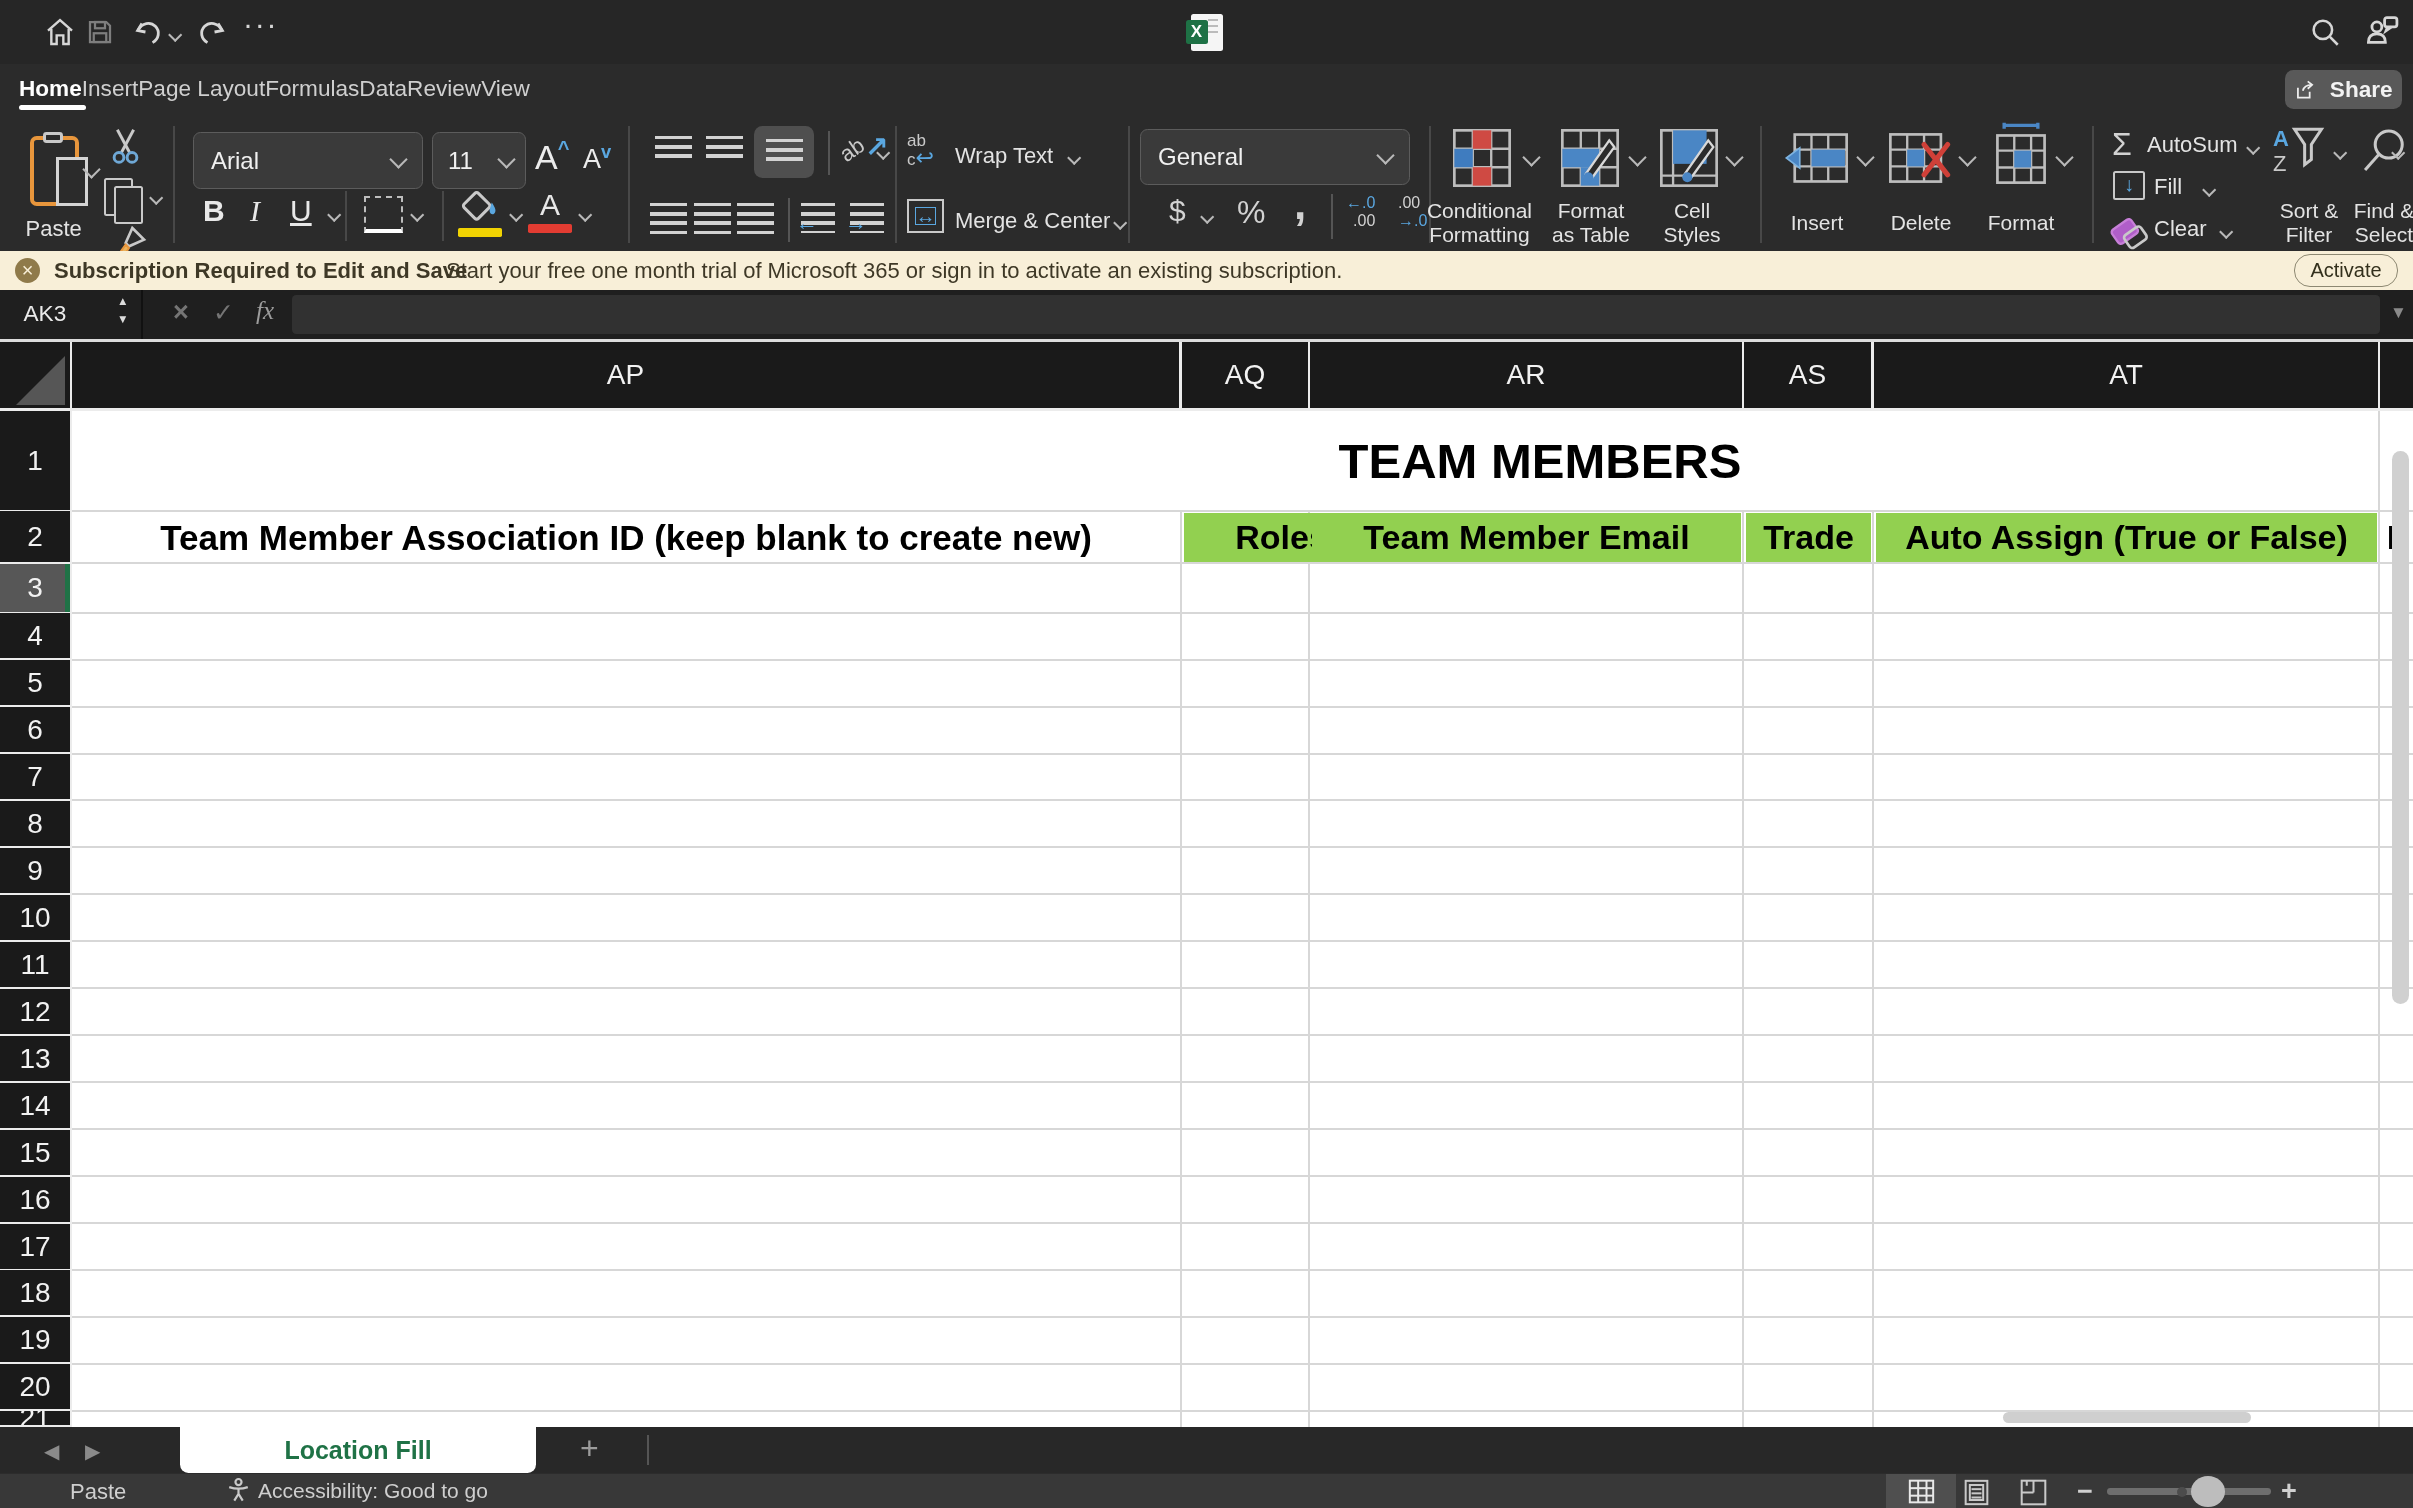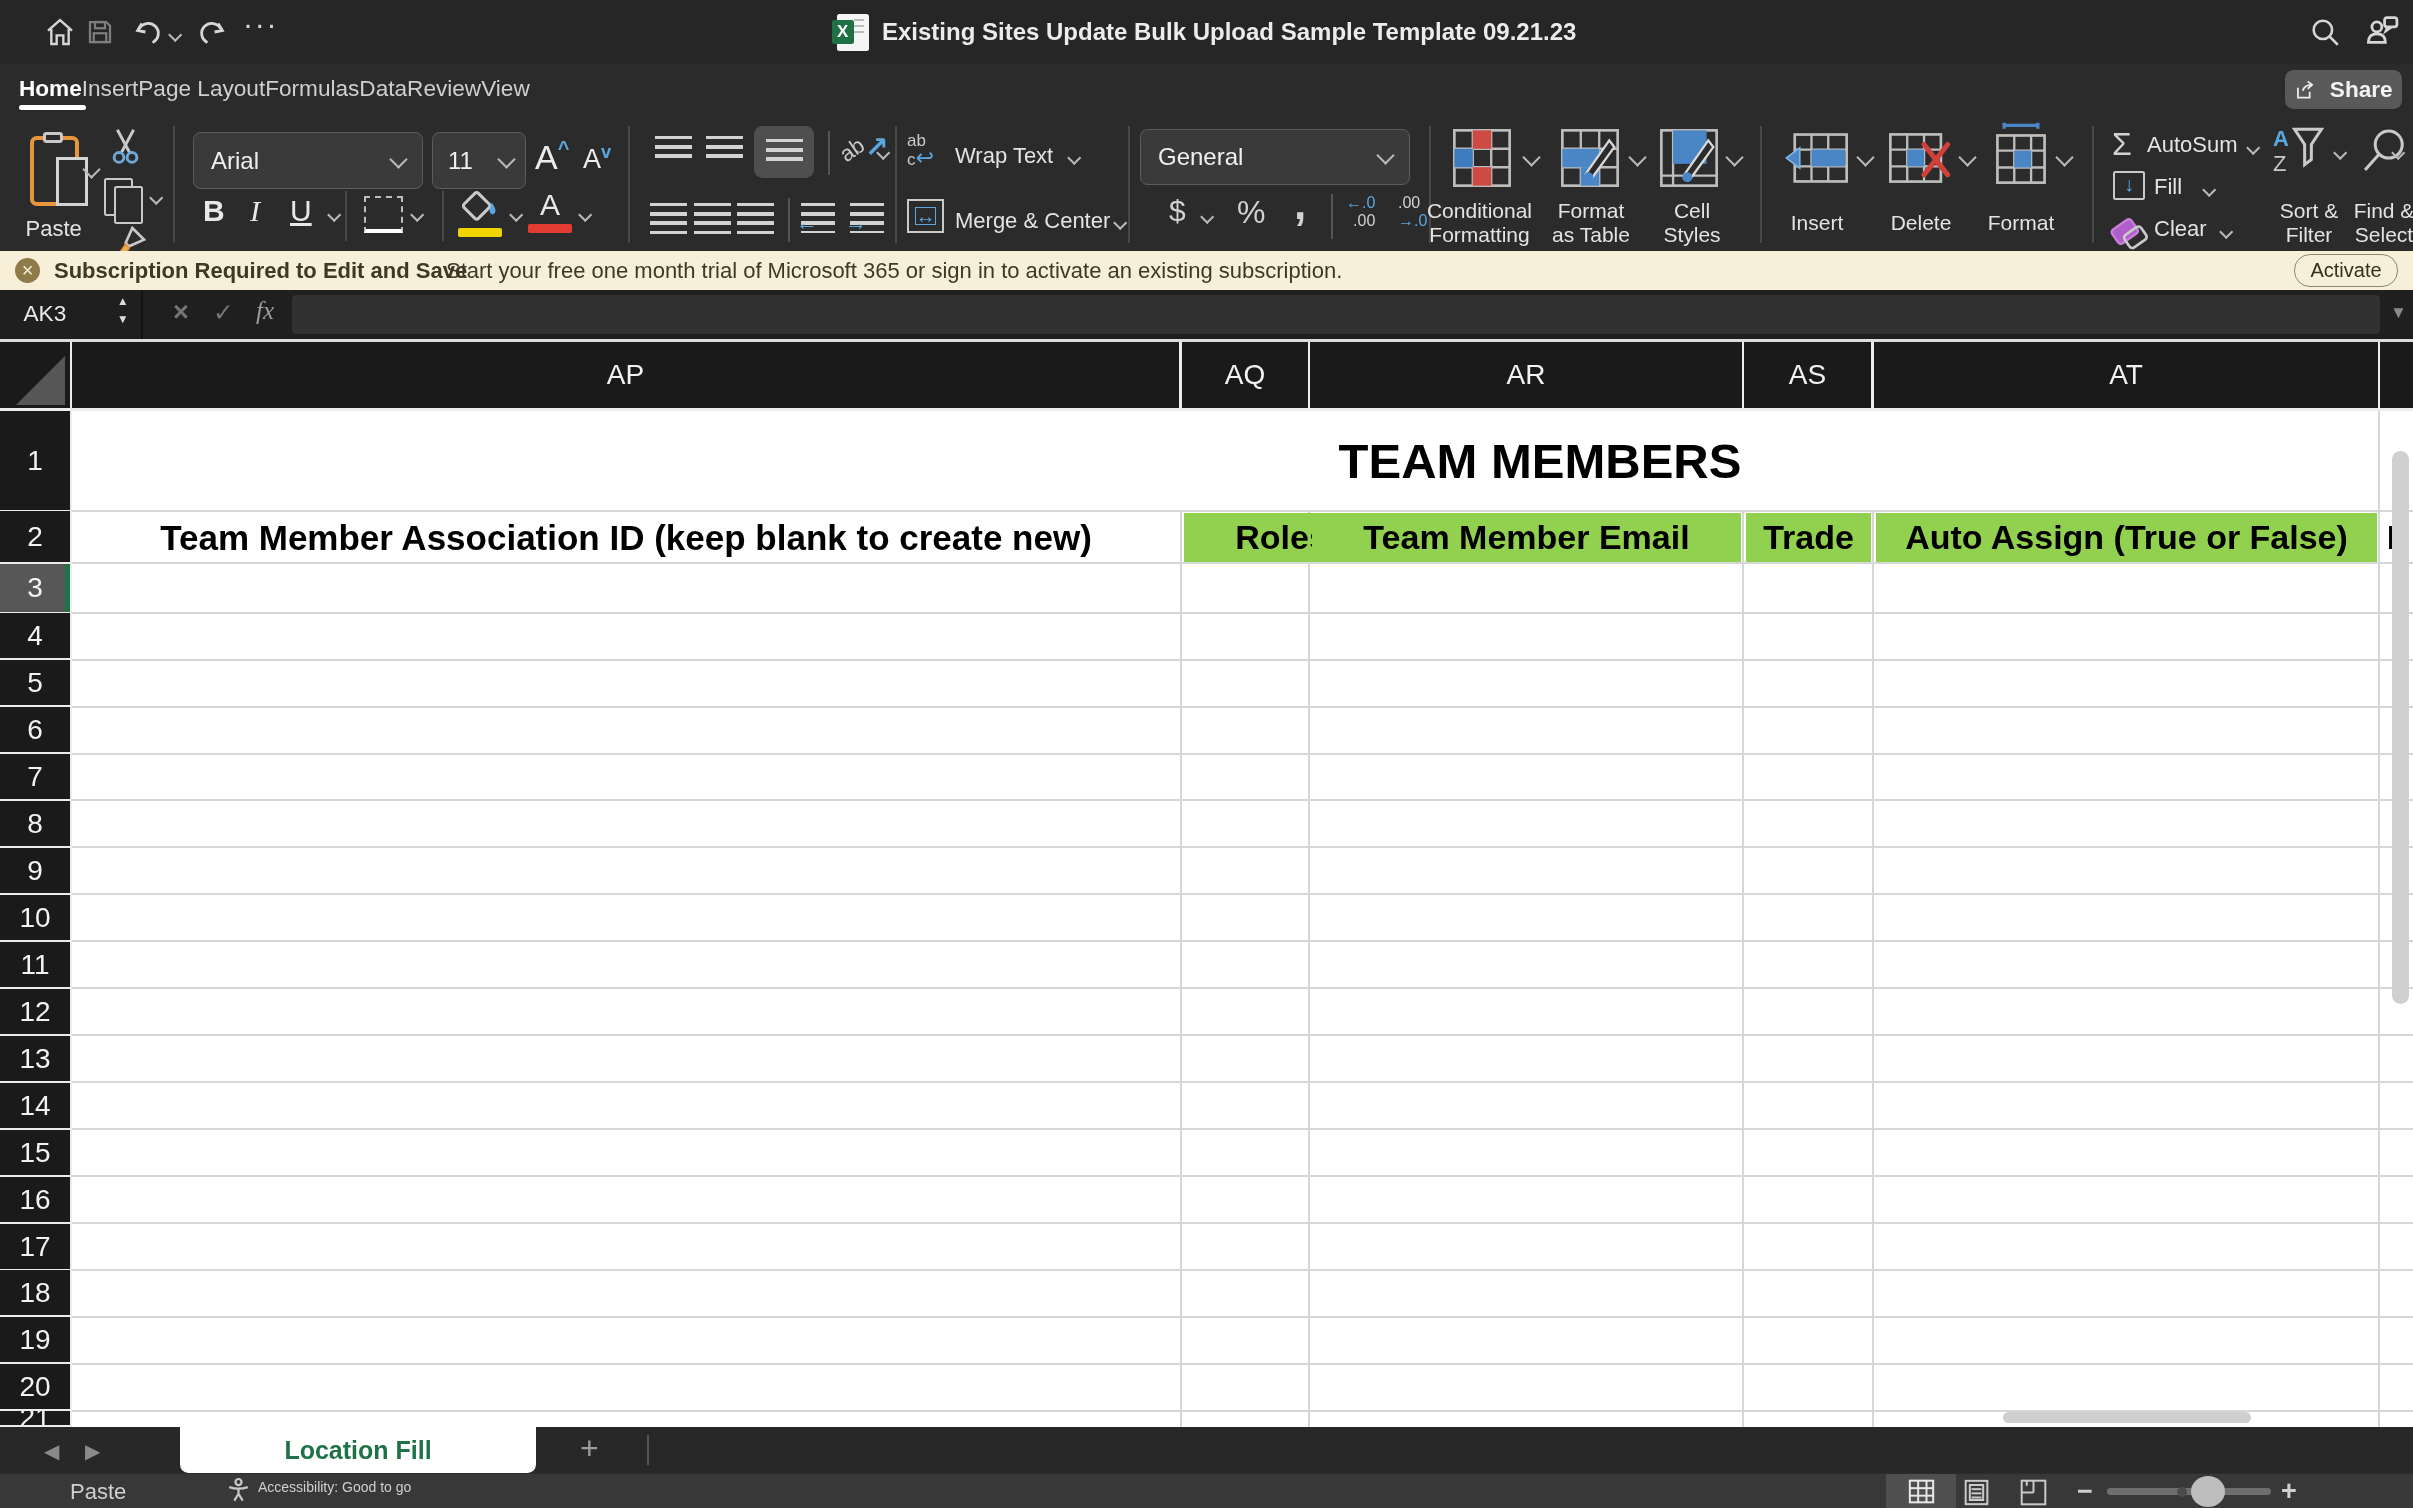--- a/index.html
+++ b/index.html
@@ -51,21 +51,20 @@
     </div>
     <div class="abs titleicon" style="left:243px;top:6.7px;font-size:30px;letter-spacing:1.7px;color:#d6d6d6;">···</div>
 
     <div class="abs flexc" style="left:0;top:0;width:2413px;height:64px;justify-content:center;gap:13.4px;pointer-events:none;">
       <div style="position:relative;width:32px;height:37px;background:#f5f5f5;border-radius:2.5px;">
         <div style="position:absolute;left:-5px;top:6.7px;width:22px;height:23.5px;background:#1e7145;border-radius:2.5px;color:#fff;font-weight:bold;font-size:17px;display:flex;align-items:center;justify-content:center;">X</div>
         <div style="position:absolute;right:4.2px;top:5px;width:10px;height:2.5px;background:#bbb;"></div>
         <div style="position:absolute;right:4.2px;top:11px;width:10px;height:2.5px;background:#bbb;"></div>
         <div style="position:absolute;right:4.2px;top:17px;width:10px;height:2.5px;background:#bbb;"></div>
       </div>
-      <div style="color:#ececec;font-size:24px;font-weight:bold;">Existing Sites Update Bulk Upload Sample Template 09.21.23</div>
     </div>
 
     <div class="abs" style="left:2308px;top:15px;">
       <svg width="34" height="34" viewBox="0 0 24 24" fill="none" stroke="#d6d6d6" stroke-width="1.8">
           <circle cx="10.5" cy="10.5" r="6.5"></circle>
           <path d="M15.5 15.5 L21 21"></path>
         </svg>
     </div>
     <div class="abs" style="left:2363px;top:13.4px;">
       <svg width="37" height="37" viewBox="0 0 24 24" fill="none" stroke="#d6d6d6" stroke-width="1.8">
@@ -484,21 +483,21 @@
 
   <div class="abs" style="left:0;top:1473px;width:2413px;height:35px;background:#383838;border-top:1.7px solid #2c2c2c;box-sizing:border-box;">
     <span class="abs" style="left:70px;top:5px;color:#cfcfcf;font-size:22px;">Paste</span>
     <span class="abs" style="left:225px;top:3.4px;">
       <svg width="27" height="27" viewBox="0 0 16 16" fill="none" stroke="#c9c9c9" stroke-width="1.3">
           <circle cx="8" cy="3" r="1.8"></circle>
           <path d="M2.5 6 C6 7.2 10 7.2 13.5 6"></path>
           <path d="M8 7 V10 L5.5 14 M8 10 L10.5 14"></path>
         </svg>
     </span>
-    <span class="abs" style="left:258px;top:5px;color:#cfcfcf;font-size:14px;">Accessibility: Good to go</span>
+    <span class="abs" style="left:258px;top:5px;color:#cfcfcf;font-size:21px;">Accessibility: Good to go</span>
 
     <div class="abs" style="left:1886px;top:0;width:70px;height:35px;background:#4f4f4f;display:flex;align-items:center;justify-content:center;">
       <svg width="27" height="25" viewBox="0 0 16 15" fill="none" stroke="#e8e8e8" stroke-width="1.2">
           <rect x="1" y="1" width="14" height="13"></rect>
           <line x1="6" y1="1" x2="6" y2="14"></line>
           <line x1="11" y1="1" x2="11" y2="14"></line>
           <line x1="1" y1="5.5" x2="15" y2="5.5"></line>
           <line x1="1" y1="10" x2="15" y2="10"></line>
         </svg>
     </div>

